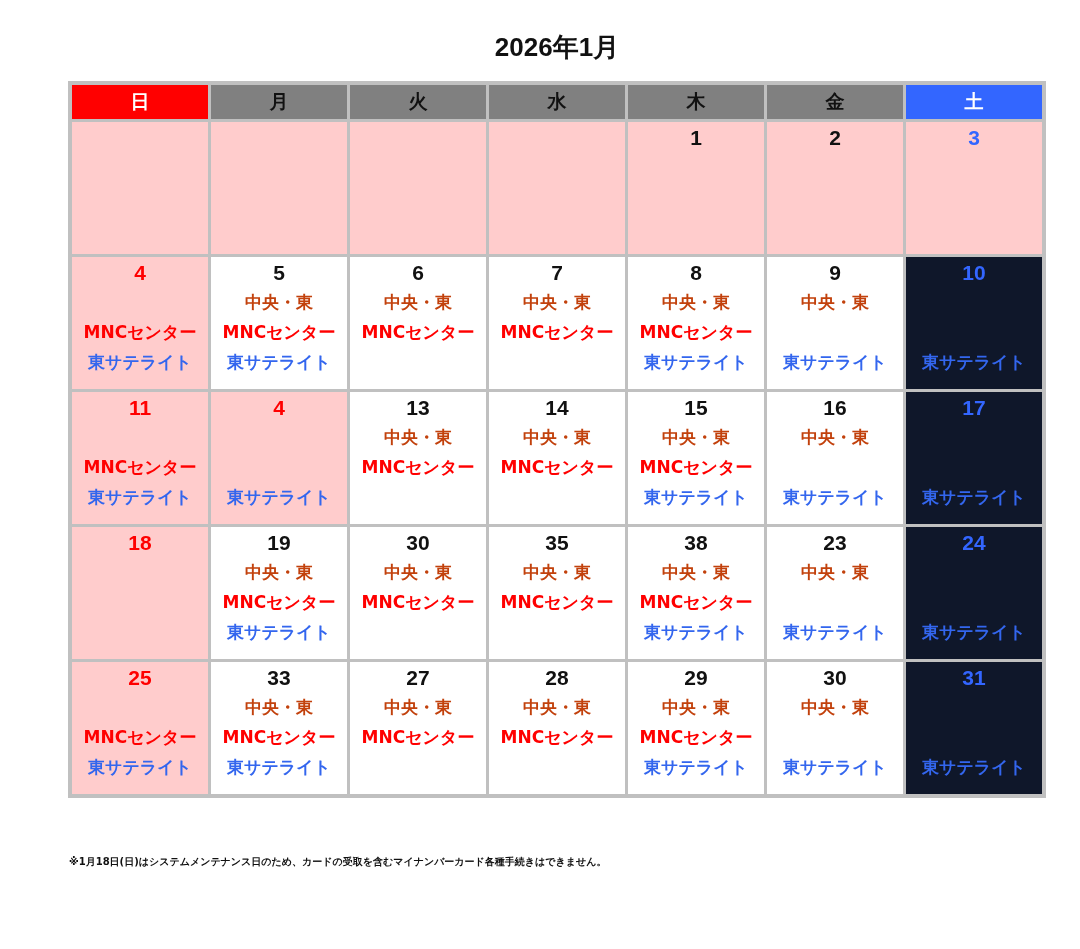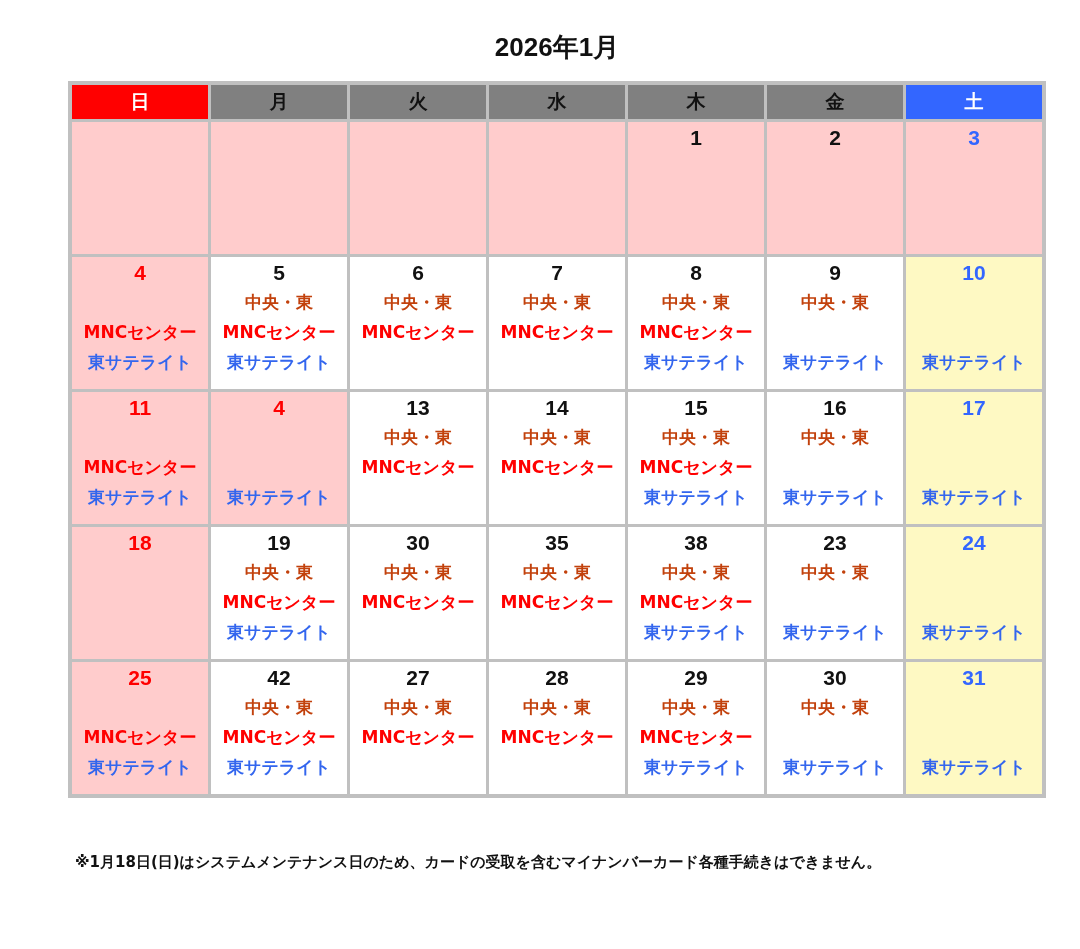--- a/index.html
+++ b/index.html
@@ -4,29 +4,29 @@
 <style>
   html, body { margin: 0; padding: 0; background: #ffffff; }
   body { width: 1080px; height: 949px; position: relative; font-family: "DejaVu Sans", "Liberation Sans", sans-serif; overflow: hidden; }
   .title { position: absolute; left: 0; width: 1114px; top: 30px; text-align: center; font-family: "Liberation Sans", sans-serif; font-size: 26px; font-weight: bold; color: #111; letter-spacing: 0px; }
   .cal { position: absolute; left: 68px; top: 81px; border-collapse: separate; border-spacing: 3px; background: #c0c0c0; padding: 1px; }
   .cal th { width: 136px; height: 34px; padding: 0; font-family: "Liberation Sans", sans-serif; font-size: 19px; font-weight: bold; color: #111; background: #808080; text-align: center; }
   .cal th.sun { background: #ff0000; color: #ffffff; }
   .cal th.sat { background: #3366ff; color: #ffffff; }
   .cal td { height: 132px; padding: 0; vertical-align: top; text-align: center; background: #ffffff; position: relative; }
   .cal td.pink { background: #ffcccc; }
-  .cal td.blue { background: #fef9c3; margin-left: 28px; }
+  .cal td.blue { background: #0f172a; margin-left: 28px; }
   .day { position: absolute; left: 0; right: 0; top: 4px; font-family: "Liberation Sans", sans-serif; font-weight: bold; font-size: 21px; color: #111; }
   .day.red { color: #ff0000; }
   .day.blue { color: #3366ff; }
   .line { position: absolute; left: 0; right: 0; font-size: 17px; font-weight: bold; white-space: nowrap; }
   .l1 { top: 34px; color: #c2410c; }
   .l2 { top: 64px; color: #ff0000; }
   .l3 { top: 94px; color: #3366ee; }
-  .notes { position: absolute; left: 75px; top: 850px; font-size: 15px; font-weight: bold; color: #111; line-height: 24px; }
+  .notes { position: absolute; left: 69px; top: 850px; font-size: 10px; font-weight: bold; color: #111; line-height: 24px; }
   .notes .red { color: #ff0000; }
   .notes .blue { color: #3366ee; }
 </style>
 </head>
 <body>
 
 <div class="title">2026年1月</div>
 
 <table class="cal">
   <thead>
@@ -218,21 +218,21 @@
         </td>
       </tr>
       <tr>
         <td class="pink">
           <div class="day red">25</div>
           <div class="line l1"></div>
           <div class="line l2">MNCセンター</div>
           <div class="line l3">東サテライト</div>
         </td>
         <td>
-          <div class="day">42</div>
+          <div class="day">33</div>
           <div class="line l1">中央・東</div>
           <div class="line l2">MNCセンター</div>
           <div class="line l3">東サテライト</div>
         </td>
         <td>
           <div class="day">27</div>
           <div class="line l1">中央・東</div>
           <div class="line l2">MNCセンター</div>
           <div class="line l3"></div>
         </td>

